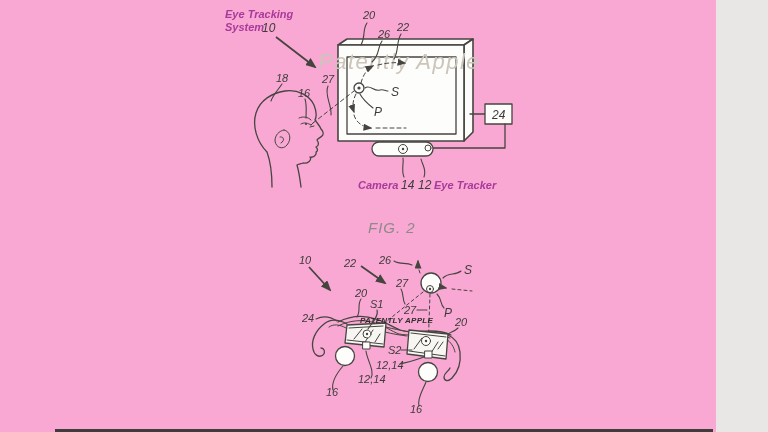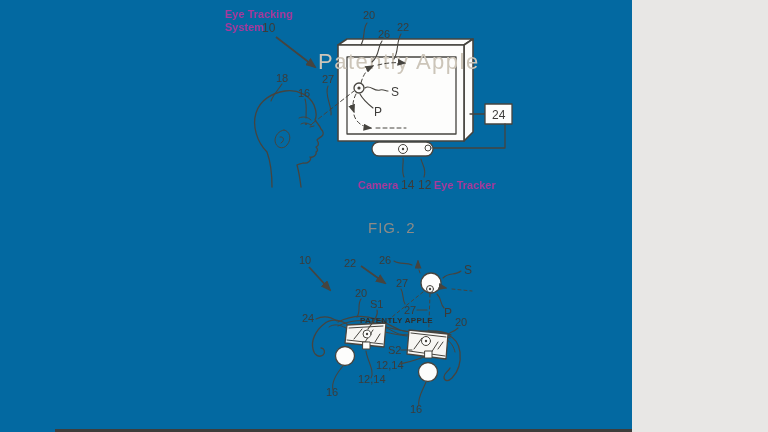--- a/index.html
+++ b/index.html
@@ -1,17 +1,17 @@
 <!DOCTYPE html>
 <html><head>
 <meta charset="utf-8">
 <style>
   html,body{margin:0;padding:0;background:#e8e7e5;}
-  .stage{position:relative;width:632px;height:432px;background:#0369a1;overflow:hidden;
-         font-family:"Liberation Sans",sans-serif;}
+  .stage{position:relative;width:716px;height:432px;background:#f9a8d4;overflow:hidden;
+         font-family:"Liberation Sans",sans-serif;font-style:italic;}
   svg{position:absolute;left:0;top:0;}
   text{font-family:"Liberation Sans",sans-serif;}
   .num{font-size:11px;fill:#3c3b39;}
   .num-lg{font-size:12px;fill:#3c3b39;}
   .magenta{font-size:11px;font-weight:bold;fill:#a83a9b;}
   .wm-top{font-size:22px;fill:#ccc5b9;letter-spacing:1.5px;}
   .wm-bot{font-size:8px;font-weight:bold;fill:#2f2e2c;letter-spacing:0.3px;}
   .figcap{font-size:15px;fill:#8d8b87;letter-spacing:1px;}
   .ln{stroke:#46443f;fill:none;stroke-width:1.3;stroke-linecap:round;stroke-linejoin:round;}
   .thk{stroke-width:1.6;}

